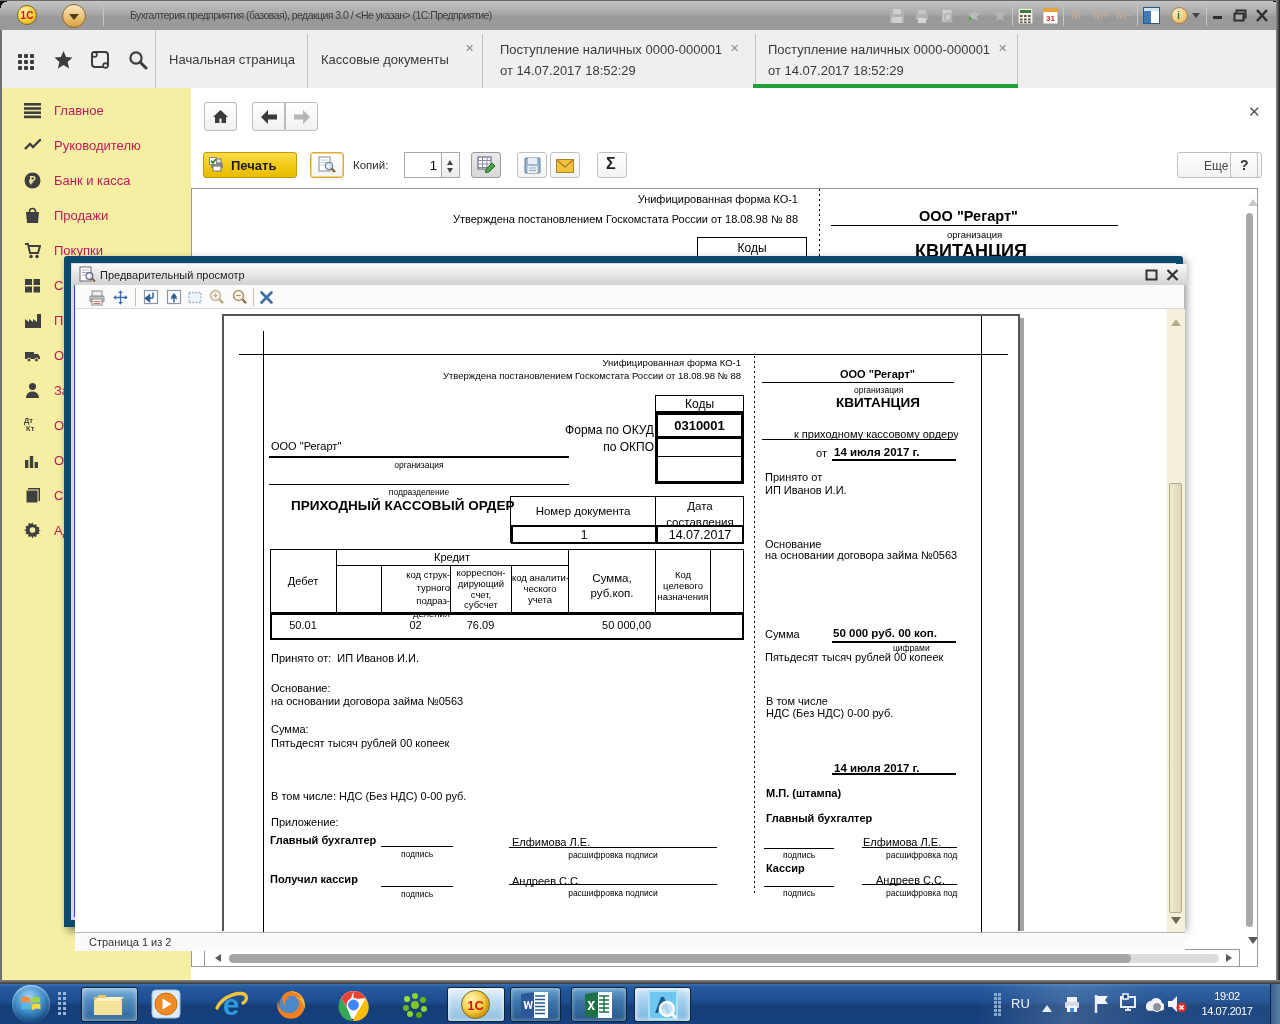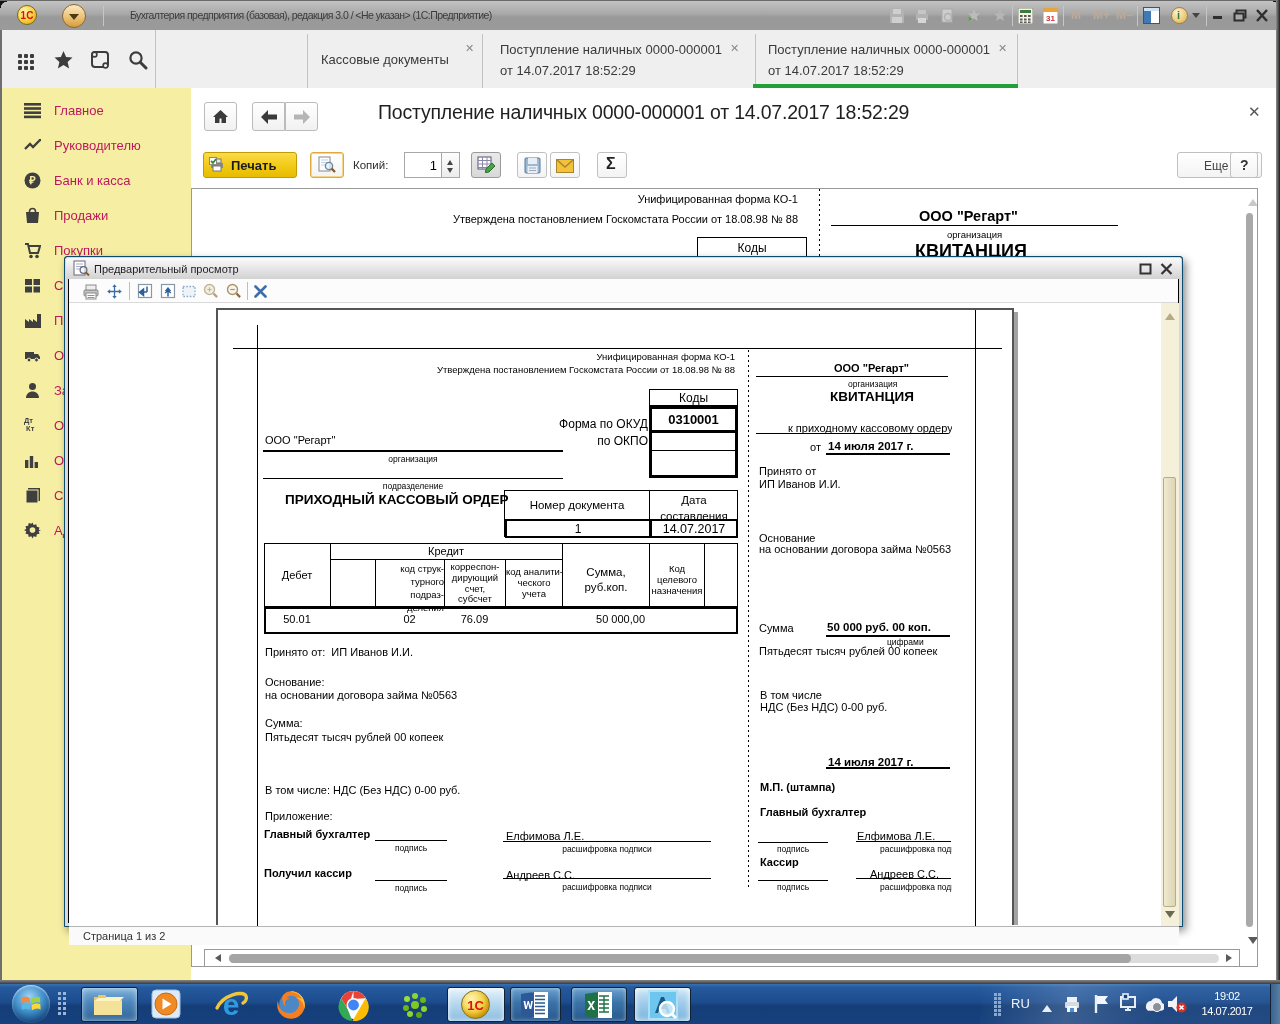--- a/index.html
+++ b/index.html
@@ -34,22 +34,22 @@
 
 #content{position:absolute;left:191px;top:88px;width:1085px;height:892px;background:#fff;}
 .navbtn{position:absolute;top:14px;width:33px;height:29px;background:linear-gradient(#fff,#f1f1f1);border:1px solid #bbb;border-radius:3px;}
 #doc-title{position:absolute;left:187px;top:13px;font-size:19.5px;color:#1f1f1f;letter-spacing:-0.2px;}
 #hdr-close{position:absolute;left:1057px;top:15px;font-size:15px;color:#555;}
 .toolbtn{position:absolute;top:64px;height:26px;background:linear-gradient(#fff,#f3f3f3);border:1px solid #c0c0c0;border-radius:3px;}
 #btn-print{left:12px;width:95px;background:linear-gradient(#fadb4e,#f3cd1a 45%,#e7bc00);border:1px solid #c09c00;font-weight:bold;}
 
 #docpane{position:absolute;left:0px;top:100px;width:1067px;height:779px;border:1px solid #9a9a9a;background:#fff;overflow:hidden;}
 
-#modal{position:absolute;left:64px;top:256px;width:1119px;height:671px;background:#000000;
- border:1px solid #0c4a6e;border-radius:3px 3px 0 0;box-shadow:inset 0 0 0 3px #d9d9d9, 3px 4px 8px rgba(0,0,0,.45);}
+#modal{position:absolute;left:64px;top:256px;width:1119px;height:671px;background:#1d4ed8;
+ border:7px solid #0c4a6e;border-radius:3px 3px 0 0;box-shadow:inset 0 0 0 3px #d9d9d9, 3px 4px 8px rgba(0,0,0,.45);}
 #mtitle{position:absolute;left:1px;top:1px;width:1115px;height:21px;border-radius:2px 2px 0 0;
  background:linear-gradient(#fafafa,#e8e8e8 45%,#d2d2d2);}
 #mtitle .txt{position:absolute;left:28px;top:5px;font-size:11px;color:#1e1e1e;}
 #mtoolbar{position:absolute;left:4px;top:22px;width:1109px;height:24px;background:#fcfcfc;border-bottom:1px solid #d9d9d9;}
 #mcontent{position:absolute;left:4px;top:46px;width:1092px;height:623px;background:#fff;overflow:hidden;}
 #mvscroll{position:absolute;left:1096px;top:46px;width:18px;height:623px;background:#f4f0da;}
 #mstatus{position:absolute;left:4px;top:669px;width:1110px;height:19px;background:#fafafa;border-top:1px solid #b5b5b5;font-size:11px;color:#333;padding:3px 0 0 14px;}
 
 #page{position:absolute;left:147px;top:5px;width:798px;height:617px;background:#fff;border:2px solid #555;border-bottom:none;}
 #pageshadow{position:absolute;left:945px;top:9px;width:4px;height:613px;background:#a3a3a3;}
@@ -151,20 +151,23 @@
       <path d="M5 2h10a3 3 0 013 3v9a3 3 0 01-3 3H5a3 3 0 01-3-3V5a3 3 0 013-3z" fill="none" stroke="#3c3c3c" stroke-width="2"></path>
       <circle cx="4.5" cy="4.5" r="2.4" fill="#efefef" stroke="#3c3c3c" stroke-width="1.6"></circle>
       <circle cx="15.5" cy="15.5" r="2.4" fill="#efefef" stroke="#3c3c3c" stroke-width="1.6"></circle>
     </svg>
   <svg class="lefticon" style="left:126px;top:20px;" width="20" height="20" viewBox="0 0 20 20">
       <circle cx="8" cy="8" r="5.6" fill="none" stroke="#3c3c3c" stroke-width="2.2"></circle>
       <path d="M12.5 12.5L18 18" stroke="#3c3c3c" stroke-width="3" stroke-linecap="round"></path>
     </svg>
   <div style="position:absolute;left:153px;top:0px;width:1px;height:58px;background:#c2c2c2;"></div>
 
+  <div class="tab" style="left:153px;width:152px;">
+      <span style="position:absolute;left:0;top:18px;width:152px;text-align:center;">Начальная страница</span>
+    </div>
   <div class="tab" style="left:305px;width:175px;">
       <span style="position:absolute;left:13px;top:18px;">Кассовые документы</span>
       <span class="tabx" style="left:157px;top:8px;">✕</span>
     </div>
   <div class="tab" style="left:480px;width:273px;">
       <span style="position:absolute;left:17px;top:8px;">Поступление наличных 0000-000001</span>
       <span style="position:absolute;left:17px;top:29px;">от 14.07.2017 18:52:29</span>
       <span class="tabx" style="left:247px;top:8px;">✕</span>
     </div>
   <div class="tab" style="left:753px;width:263px;border-right:1px solid #c2c2c2;">
@@ -288,21 +291,20 @@
 <div id="content">
   <div class="navbtn" style="left:13px;"><svg width="17" height="15" viewBox="0 0 17 15" style="margin:6px 0 0 7px;">
         <path d="M8.5 1L1 8h2v6h4.5V9.5h2V14H14V8h2z" fill="#3a3a3a"></path>
       </svg></div>
   <div class="navbtn" style="left:61px;border-radius:3px 0 0 3px;"><svg width="16" height="14" viewBox="0 0 16 14" style="margin:7px 0 0 8px;">
         <path d="M7 0L0 7l7 7V9.5h9v-5H7z" fill="#3a3a3a"></path>
       </svg></div>
   <div class="navbtn" style="left:94px;border-radius:0 3px 3px 0;"><svg width="16" height="14" viewBox="0 0 16 14" style="margin:7px 0 0 8px;">
         <path d="M9 0l7 7-7 7V9.5H0v-5h9z" fill="#b5b5b5"></path>
       </svg></div>
-  <div id="doc-title">Поступление наличных 0000-000001 от 14.07.2017 18:52:29</div>
   <div id="hdr-close">✕</div>
 
   <div class="toolbtn" id="btn-print" style="left:12px;width:94px;"><svg width="17" height="16" viewBox="0 0 17 16" style="margin:4px 0 0 5px;">
         <rect x="2" y="6" width="12" height="5" fill="#8a8a8a"></rect>
         <rect x="4" y="2" width="8" height="4" fill="#e8e8e8" stroke="#777"></rect>
         <rect x="4" y="9" width="8" height="5" fill="#fff" stroke="#777"></rect>
         <rect x="0.5" y="0.5" width="7" height="7" fill="#fff" stroke="#888"></rect>
         <path d="M2 4l2 2 3-4" stroke="#2e8b2e" stroke-width="1.8" fill="none"></path>
       </svg><span style="position:absolute;left:27px;top:5px;font-size:13px;color:#1a1a1a;">Печать</span></div>
   <div class="toolbtn" style="left:119px;width:34px;border:1px solid #e0a93c;box-shadow:inset 0 0 0 1px #f3d488;"><svg width="18" height="18" viewBox="0 0 18 18" style="margin:3px 0 0 7px;">

